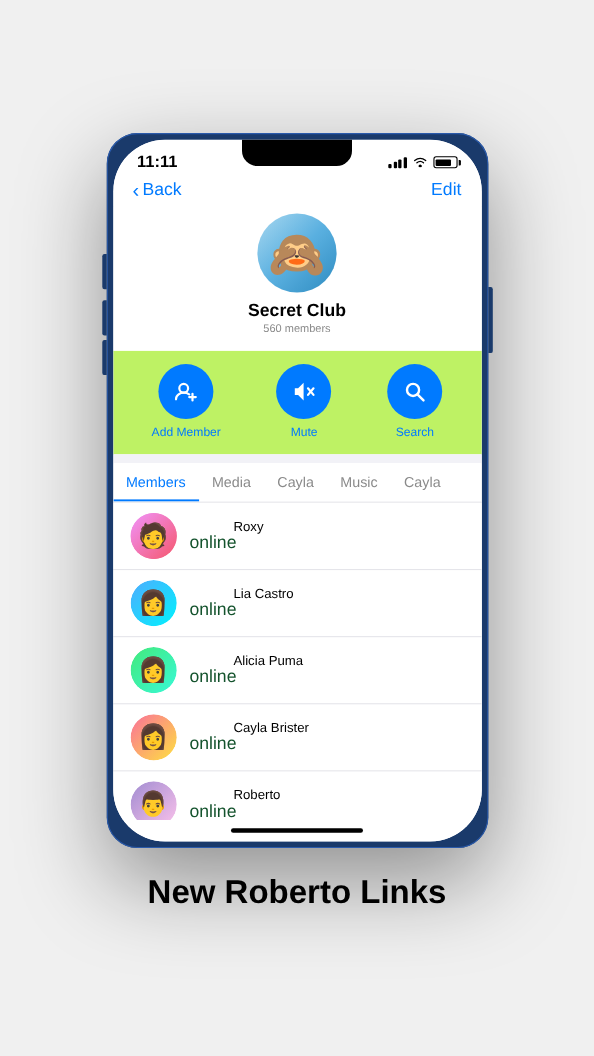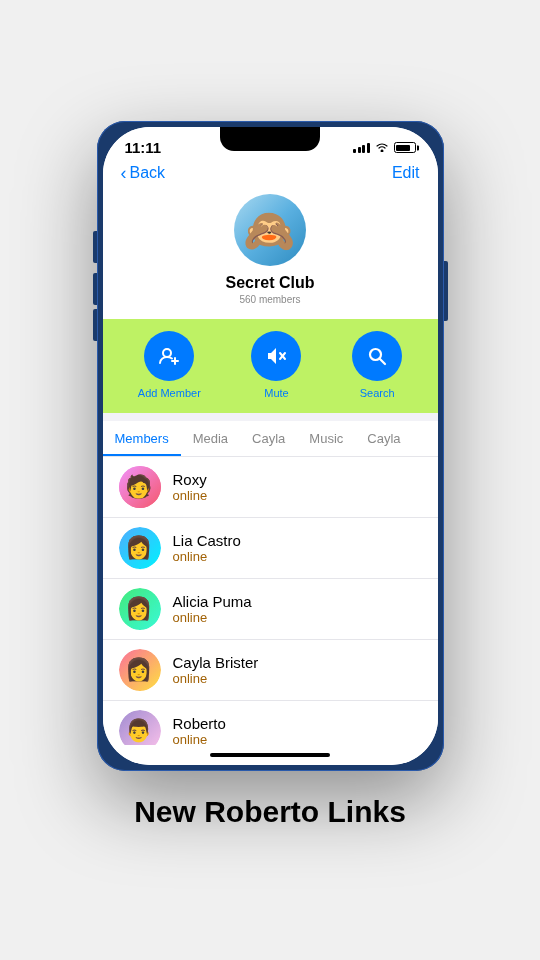--- a/index.html
+++ b/index.html
@@ -291,27 +291,28 @@
       display: flex;
       align-items: center;
       justify-content: center;
       font-size: 18px;
     }
     .member-info {
       display: flex;
       flex-direction: column;
     }
     .member-name {
-      font-size: 15px;
+      font-size: 12px;
       color: #000;
       font-weight: 400;
+      margin-left: 40px;
     }
     .member-status {
-      font-size: 13px;
-      color: #a16207;
+      font-size: 16px;
+      color: #14532d;
     }
 
     
     .home-indicator {
       height: 20px;
       display: flex;
       align-items: center;
       justify-content: center;
       background: #fff;
       flex-shrink: 0;

